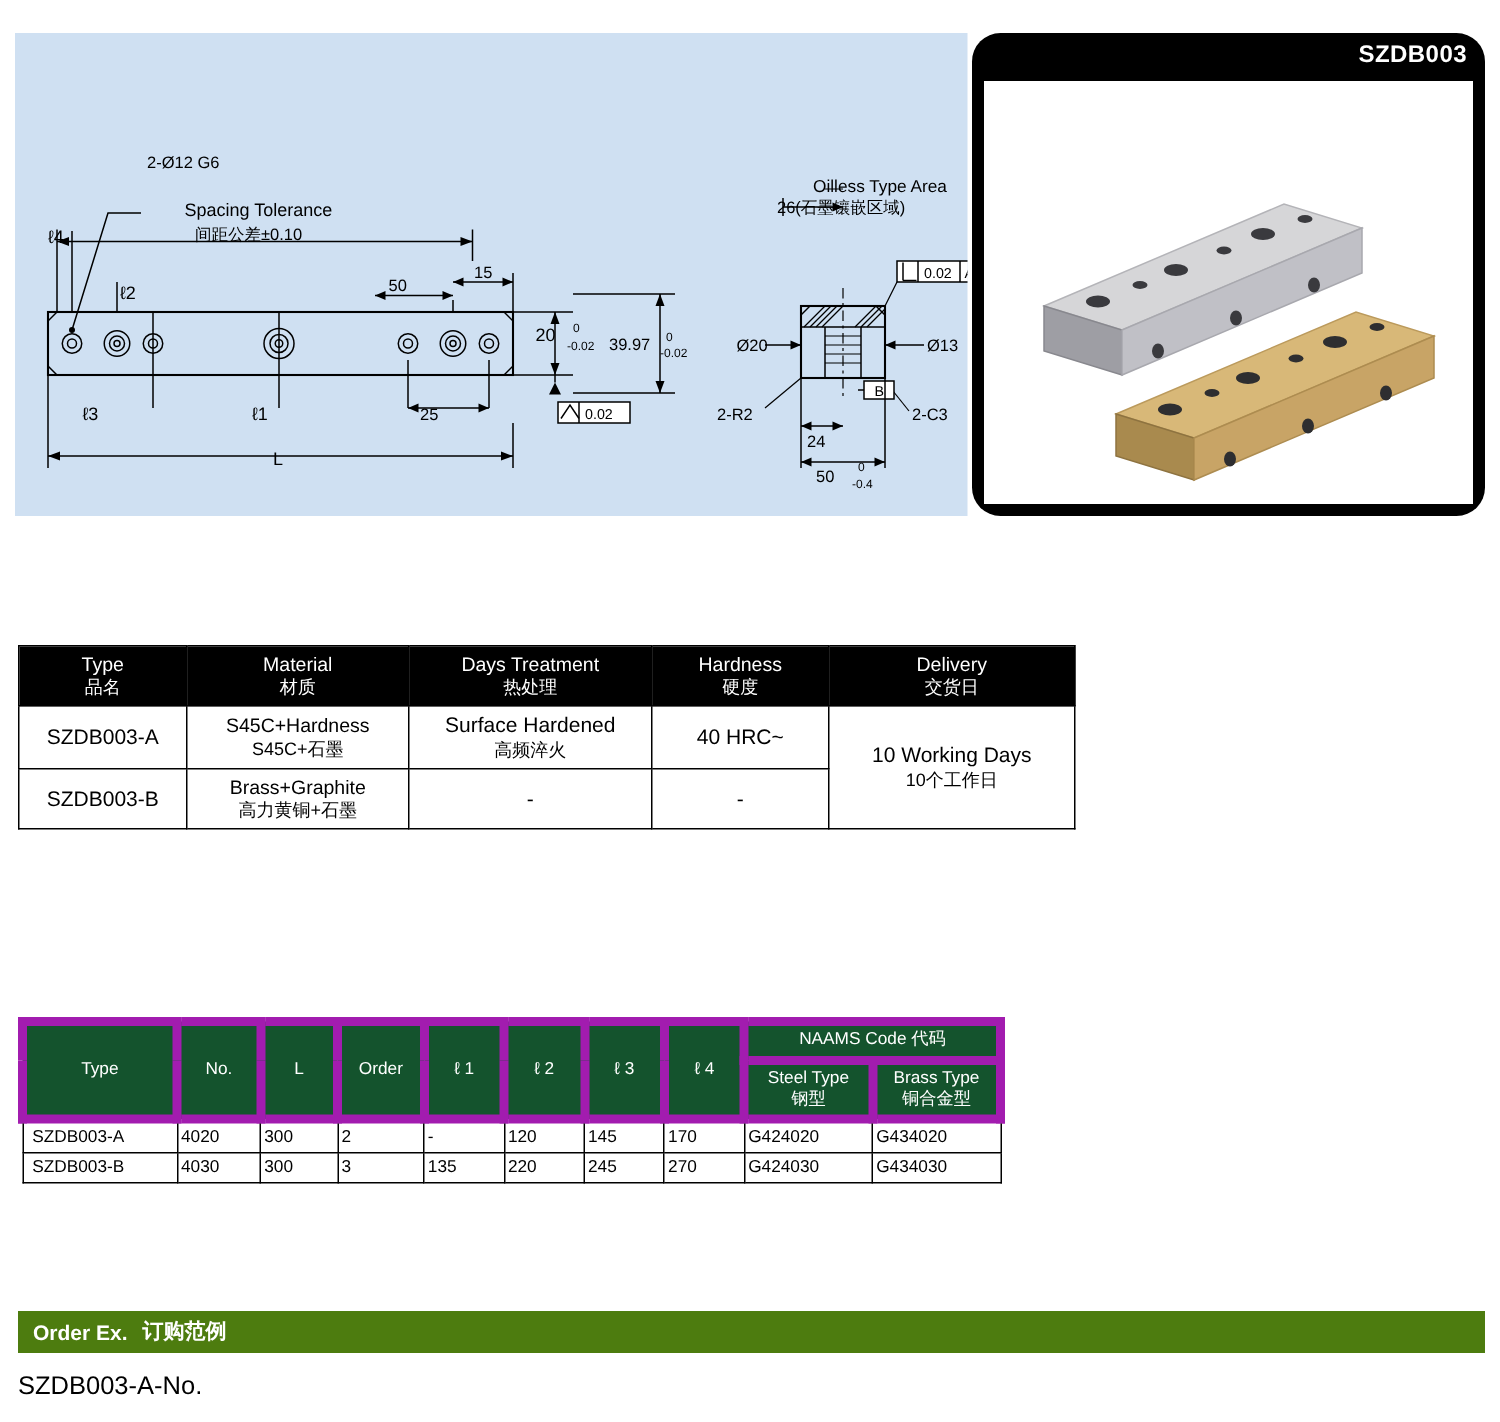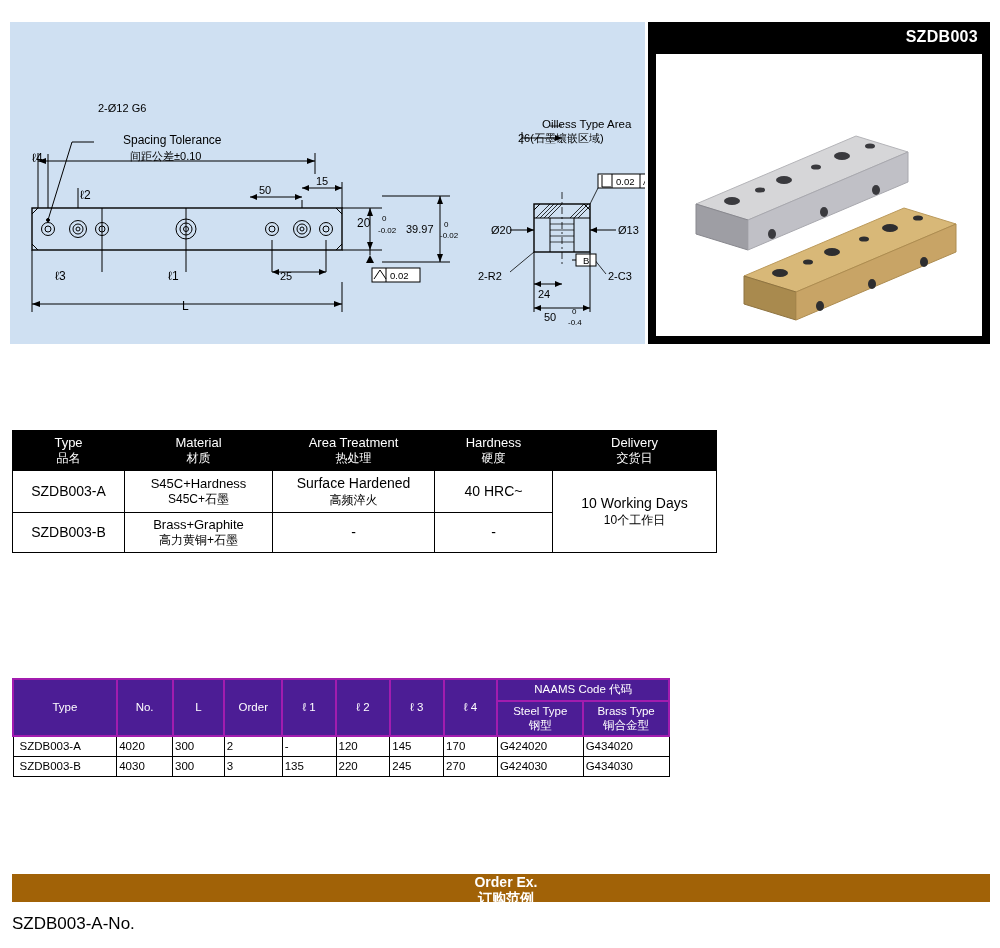--- a/index.html
+++ b/index.html
@@ -15,20 +15,21 @@
   
   .drawing-panel {
     position: absolute; left: 10px; top: 22px;
     width: 635px; height: 322px;
     background: #cfe0f2;
   }
   .photo-panel {
     position: absolute; left: 648px; top: 22px;
     width: 342px; height: 322px;
     background: #000000;
+    border-radius: 19px;
   }
   .photo-title {
     position: absolute; right: 12px; top: 6px;
     color: #fff; font-size: 16px; font-weight: bold;
     letter-spacing: .3px;
   }
   .photo-inner {
     position: absolute; left: 8px; top: 32px;
     width: 326px; height: 282px;
     background: #ffffff;
@@ -57,36 +58,36 @@
   .big { font-size: 14px; }
 
   
   .table2 {
     position: absolute; left: 12px; top: 678px;
     width: 658px;
     border-collapse: collapse;
     font-size: 11.5px;
   }
   .table2 th {
-    background: #4c1d95; color: #fff; font-weight: normal;
-    border: 2px solid #a21caf; padding: 3px 2px; line-height: 1.2;
+    background: #14532d; color: #fff; font-weight: normal;
+    border: 6px solid #a21caf; padding: 3px 2px; line-height: 1.2;
   }
   .table2 td {
     border: 1px solid #000; text-align: left; padding: 2px 2px;
     background: #fff; line-height: 1.3;
   }
   .table2 td.left { text-align: left; padding-left: 6px; }
 
   
   .order-bar {
     position: absolute; left: 12px; top: 874px;
     width: 978px; height: 28px;
-    background: #a16207; color: #fff;
+    background: #4d7c0f; color: #fff;
     font-size: 14px; font-weight: bold;
-    display: flex; align-items: center; padding-left: 10px; flex-direction: column;
+    display: flex; align-items: center; padding-left: 10px;
   }
   .order-text {
     position: absolute; left: 12px; top: 914px;
     font-size: 17px;
   }
 
   svg text { font-family: "Liberation Sans", sans-serif; }
 </style>
 </head>
 <body>
@@ -322,21 +323,21 @@
       <tr>
         <th style="width:112px">
           <div>Type</div>
           <div class="cn">品名</div>
         </th>
         <th style="width:148px">
           <div>Material</div>
           <div class="cn">材质</div>
         </th>
         <th style="width:162px">
-          <div>Area Treatment</div>
+          <div>Days Treatment</div>
           <div class="cn">热处理</div>
         </th>
         <th style="width:118px">
           <div>Hardness</div>
           <div class="cn">硬度</div>
         </th>
         <th>
           <div>Delivery</div>
           <div class="cn">交货日</div>
         </th>

